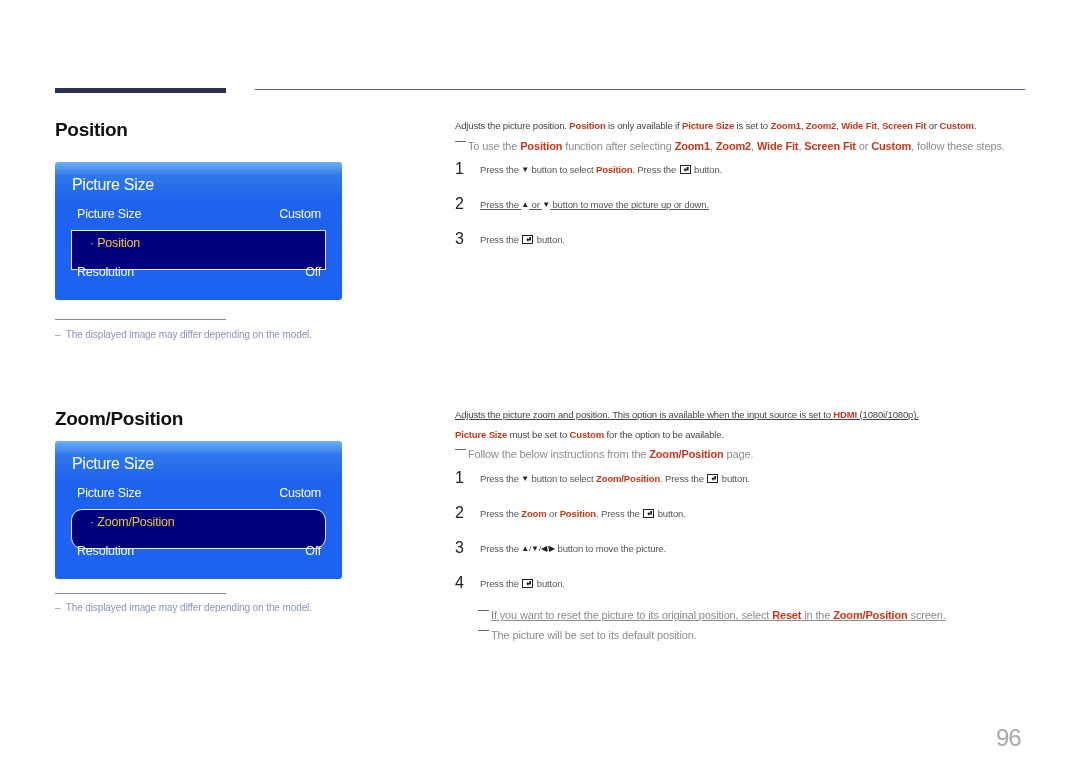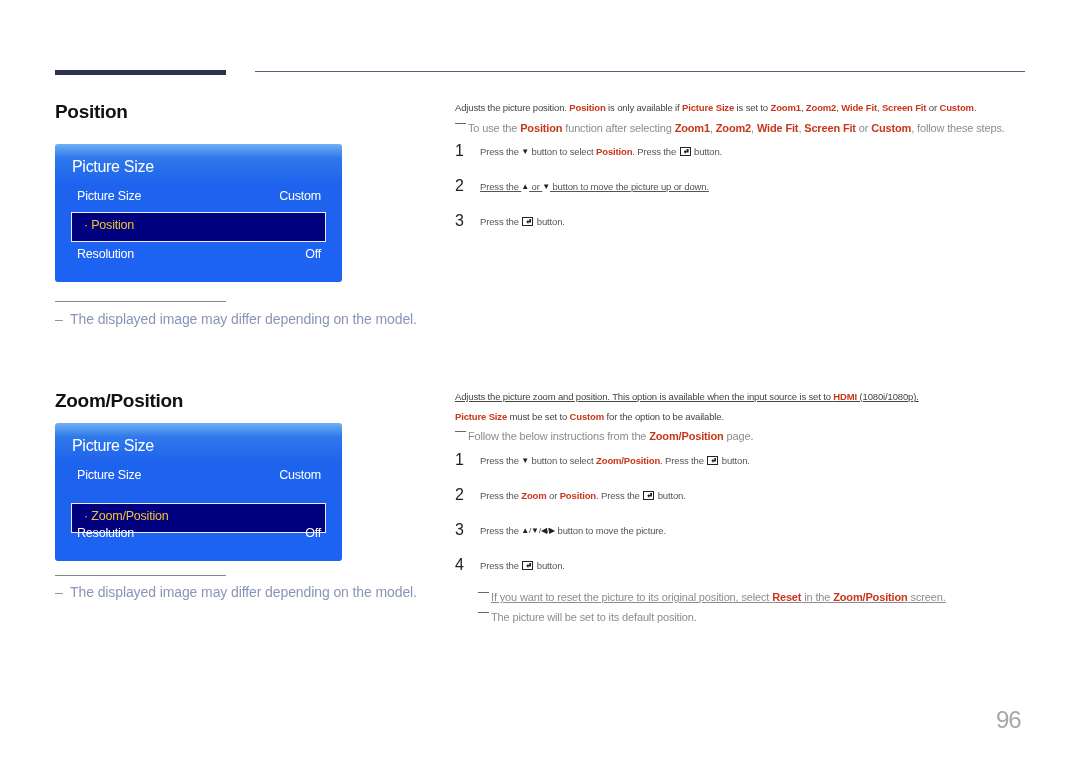--- a/index.html
+++ b/index.html
@@ -1,40 +1,40 @@
 <!DOCTYPE html>
 <html><head>
 <meta charset="utf-8">
 <style>
   html, body { margin: 0; padding: 0; }
   body {
     width: 1080px; height: 763px; background: #ffffff; position: relative; overflow: hidden;
     font-family: "Liberation Sans", "DejaVu Sans", sans-serif; color: #333;
   }
-  .abs { position: absolute; }
+  .abs { position: absolute; margin-top: 18px; }
   .top-thick { left: 55px; top: 70px; width: 171px; height: 5px; background: #2c3150; }
   .top-thin { left: 255px; top: 71px; width: 770px; height: 1px; background: #5a5e78; }
 
   .section-title { font-weight: bold; font-size: 19px; color: #111; letter-spacing: -0.3px; }
 
   .osd {
     width: 287px; height: 138px; border-radius: 3px;
     background: linear-gradient(to bottom, #6fb0f4 0px, #2f78ea 14px, #1e63ee 40px, #1d63f3 100%);
     color: #fff;
   }
   .osd-title { position: absolute; left: 17px; top: 14px; font-size: 16px; color: #fff; letter-spacing: -0.3px; }
   .osd-row { position: absolute; left: 22px; right: 21px; font-size: 12.5px; display: flex; justify-content: space-between; letter-spacing: -0.2px; }
   .osd-sel {
-    position: absolute; left: 16px; right: 16px; height: 30px;
+    position: absolute; left: 16px; right: 16px; height: 40px;
     background: #00007f; border: 1px solid #e8eefc; box-sizing: border-box;
-    color: #f1c232; font-size: 12.5px; line-height: 24px; padding-left: 12px; letter-spacing: -0.2px;
+    color: #f1c232; font-size: 12.5px; line-height: 24px; padding-left: 18px; letter-spacing: -0.2px;
   }
 
   .fn-line { width: 171px; height: 1px; background: #888; }
-  .fn-text { font-size: 14px; color: #8a94b8; letter-spacing: -0.1px; }
+  .fn-text { font-size: 10px; color: #8a94b8; letter-spacing: -0.1px; }
 
   .para { font-size: 9.5px; color: #444; letter-spacing: -0.15px; white-space: nowrap; }
   .note { font-size: 11px; color: #8c8c8c; letter-spacing: -0.15px; white-space: nowrap; }
   .note .dash { display: inline-block; width: 11px; height: 1px; background: #666; vertical-align: 8px; margin-right: 2px; }
   .hl { color: #c8371b; font-weight: bold; }
 
   .step-num { font-size: 16px; color: #222; width: 14px; }
   .step-text { font-size: 9.5px; color: #555; letter-spacing: -0.15px; white-space: nowrap; }
   .ico { display: inline-block; font-size: 8px; color: #222; vertical-align: 1px; }
   .enter-icon {
@@ -88,21 +88,21 @@
 <div class="abs step-text" style="left:480px; top:216px;"><span>Press the </span><span class="enter-icon"></span><span> button.</span></div>
 
 <div class="abs section-title" style="left:55px; top:390px;">Zoom/Position</div>
 
 <div class="abs osd" style="left:55px; top:423px;">
   <div class="osd-title">Picture Size</div>
   <div class="osd-row" style="top:45px;">
     <span>Picture Size</span>
     <span>Custom</span>
   </div>
-  <div class="osd-sel" style="top:80px;">· Zoom/Position</div>
+  <div class="osd-sel" style="top:68px;border-radius:11px;">· Zoom/Position</div>
   <div class="osd-row" style="top:103px;">
     <span>Resolution</span>
     <span>Off</span>
   </div>
 </div>
 
 <div class="abs fn-line" style="left:55px; top:575px;"></div>
 <div class="abs fn-text" style="left:55px; top:584px;">
   <span>–</span>&nbsp;
   <span>The displayed image may differ depending on the model.</span>

